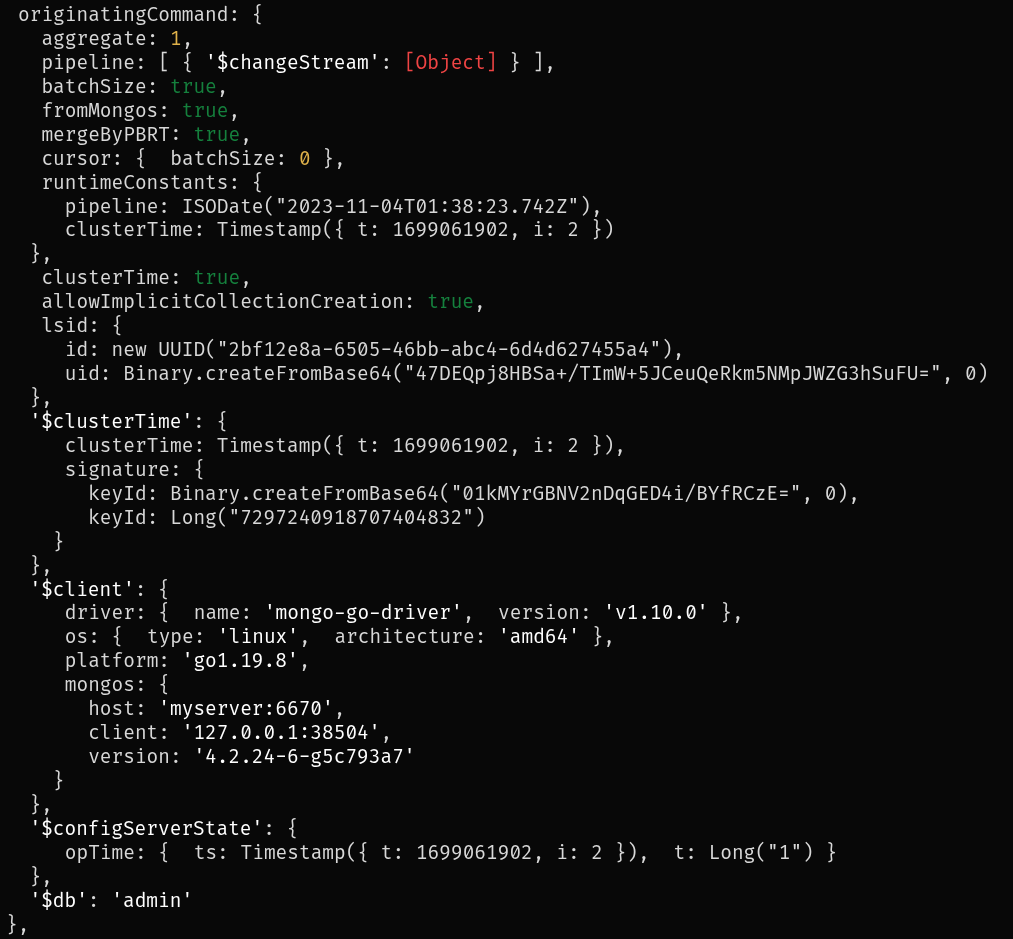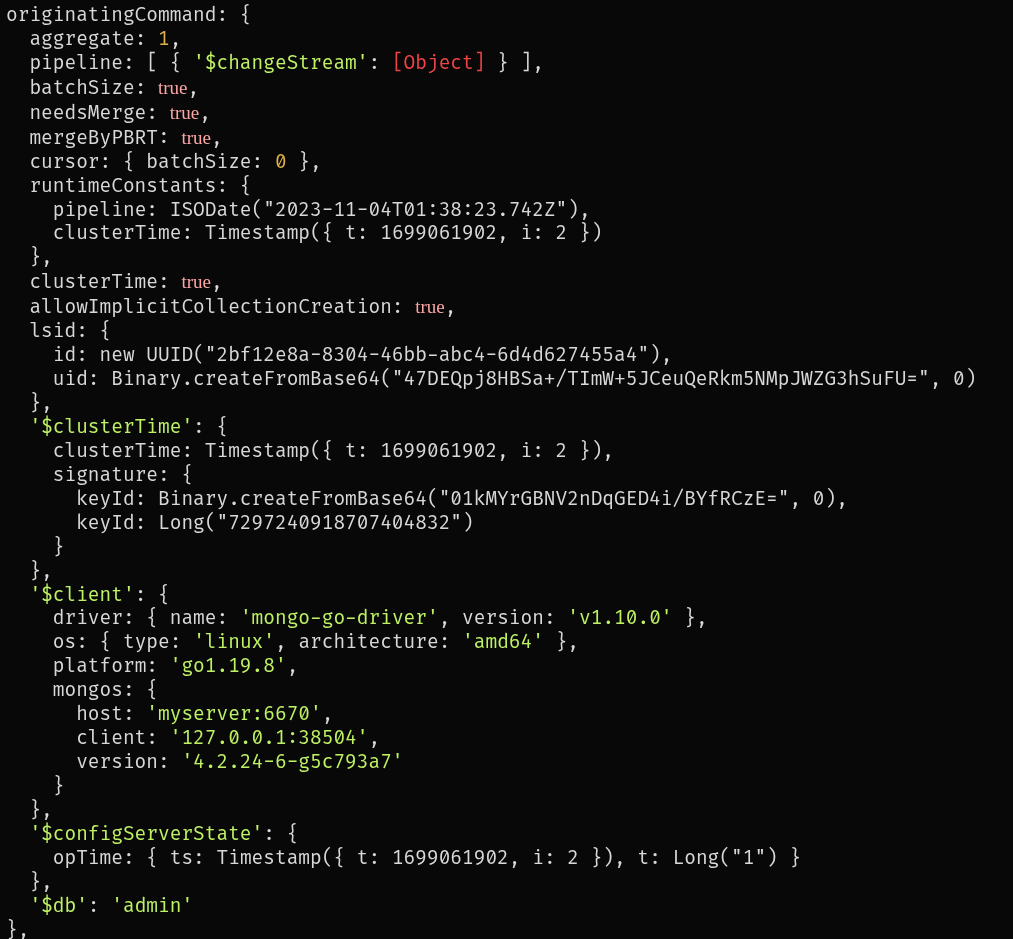--- a/index.html
+++ b/index.html
@@ -11,46 +11,46 @@
     font-size: 19px;
     line-height: 1.26;
     -webkit-font-smoothing: antialiased;
   }
   pre {
     margin: 0;
     padding: 4px 6px;
     white-space: pre;
     font-family: inherit;
   }
-  .k   { color: #d8d8d8; }            
+  .k   { color: #d8d8d8; margin-left: 12px; }            
   .p   { color: #d8d8d8; }            
   .num { color: #e0b24a; }            
-  .str { color: #bef264; }            
-  .bool{ color: #fca5a5; font-family: Liberation Serif, serif; }            
+  .str { color: #ffffff; }            
+  .bool{ color: #15803d; }            
   .obj { color: #ef4444; }            
   .call{ color: #d8d8d8; }            
 </style>
 </head>
 <body>
 
 <pre><span class="k">originatingCommand</span><span class="p">: {</span>
   <span class="k">aggregate</span><span class="p">: </span><span class="num">1</span><span class="p">,</span>
   <span class="k">pipeline</span><span class="p">: [ { </span><span class="str">'$changeStream'</span><span class="p">: </span><span class="obj">[Object]</span><span class="p"> } ],</span>
   <span class="k">batchSize</span><span class="p">: </span><span class="bool">true</span><span class="p">,</span>
-  <span class="k">needsMerge</span><span class="p">: </span><span class="bool">true</span><span class="p">,</span>
+  <span class="k">fromMongos</span><span class="p">: </span><span class="bool">true</span><span class="p">,</span>
   <span class="k">mergeByPBRT</span><span class="p">: </span><span class="bool">true</span><span class="p">,</span>
   <span class="k">cursor</span><span class="p">: { </span><span class="k">batchSize</span><span class="p">: </span><span class="num">0</span><span class="p"> },</span>
   <span class="k">runtimeConstants</span><span class="p">: {</span>
     <span class="k">pipeline</span><span class="p">: </span><span class="call">ISODate("2023-11-04T01:38:23.742Z")</span><span class="p">,</span>
     <span class="k">clusterTime</span><span class="p">: </span><span class="call">Timestamp({ t: 1699061902, i: 2 })</span>
   <span class="p">},</span>
   <span class="k">clusterTime</span><span class="p">: </span><span class="bool">true</span><span class="p">,</span>
   <span class="k">allowImplicitCollectionCreation</span><span class="p">: </span><span class="bool">true</span><span class="p">,</span>
   <span class="k">lsid</span><span class="p">: {</span>
-    <span class="k">id</span><span class="p">: </span><span class="call">new UUID("2bf12e8a-8304-46bb-abc4-6d4d627455a4")</span><span class="p">,</span>
+    <span class="k">id</span><span class="p">: </span><span class="call">new UUID("2bf12e8a-6505-46bb-abc4-6d4d627455a4")</span><span class="p">,</span>
     <span class="k">uid</span><span class="p">: </span><span class="call">Binary.createFromBase64("47DEQpj8HBSa+/TImW+5JCeuQeRkm5NMpJWZG3hSuFU=", 0)</span>
   <span class="p">},</span>
   <span class="str">'$clusterTime'</span><span class="p">: {</span>
     <span class="k">clusterTime</span><span class="p">: </span><span class="call">Timestamp({ t: 1699061902, i: 2 })</span><span class="p">,</span>
     <span class="k">signature</span><span class="p">: {</span>
       <span class="k">keyId</span><span class="p">: </span><span class="call">Binary.createFromBase64("01kMYrGBNV2nDqGED4i/BYfRCzE=", 0)</span><span class="p">,</span>
       <span class="k">keyId</span><span class="p">: </span><span class="call">Long("7297240918707404832")</span>
     <span class="p">}</span>
   <span class="p">},</span>
   <span class="str">'$client'</span><span class="p">: {</span>

